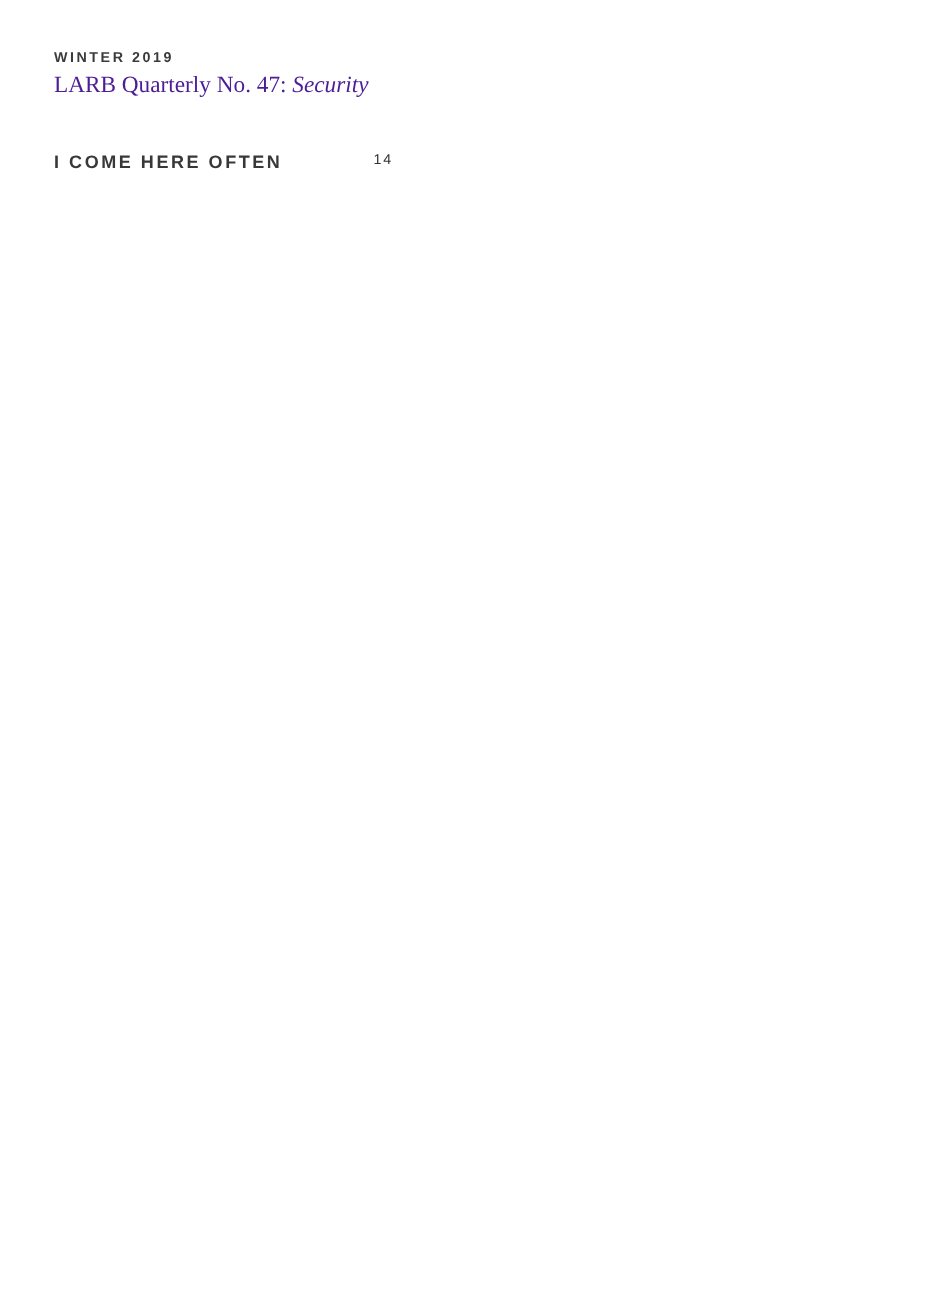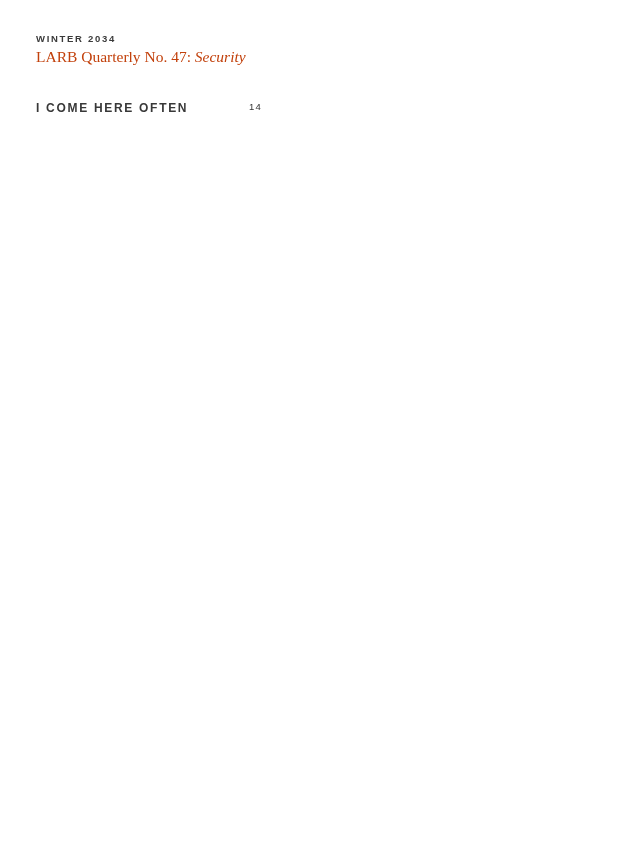--- a/index.html
+++ b/index.html
@@ -23,21 +23,21 @@
     font-family: "Liberation Sans", sans-serif;
     font-size: 9.5px;
     font-weight: 700;
     letter-spacing: 1.7px;
     color: #3a3a3a;
     margin-bottom: 4px;
   }
   .issue-title {
     font-size: 15.5px;
     line-height: 18px;
-    color: #c2410c;
+    color: #4c1d95;
     margin-bottom: 32px;
   }
   .issue-title .it { font-style: italic; }
 
   
   .entry {
     display: grid;
     grid-template-columns: 177px 50px 1fr;
     align-items: start;
   }
@@ -68,21 +68,21 @@
     color: #141414;
   }
   .author { color: #1f1f1f; }
 </style>
 </head>
 <body>
 
 <div class="page">
 
   <div class="masthead">
-    <div class="kicker">WINTER 2034</div>
+    <div class="kicker">WINTER 2019</div>
     <div class="issue-title">
       <span>LARB Quarterly No. 47:</span>
       <span class="it">Security</span>
     </div>
   </div>
 
   <div class="entry">
     <div class="col sec">I COME HERE OFTEN</div>
     <div class="col page">14</div>
     <div class="col main">

